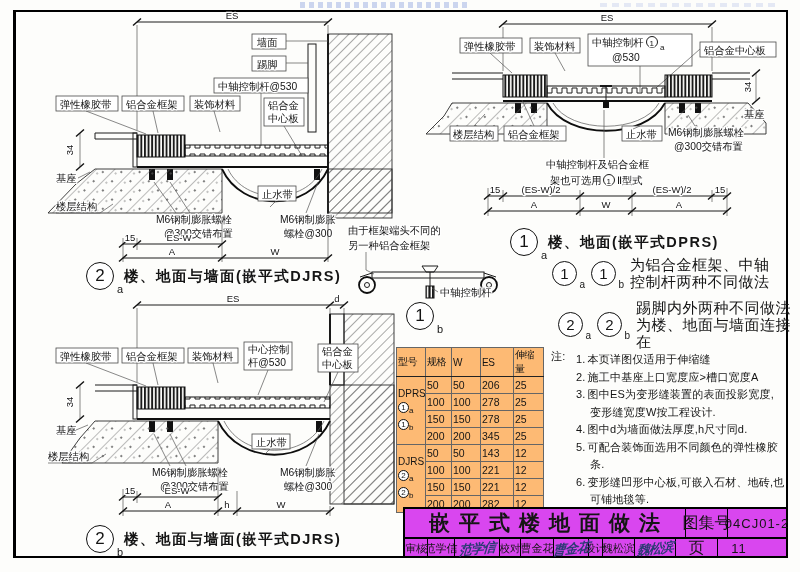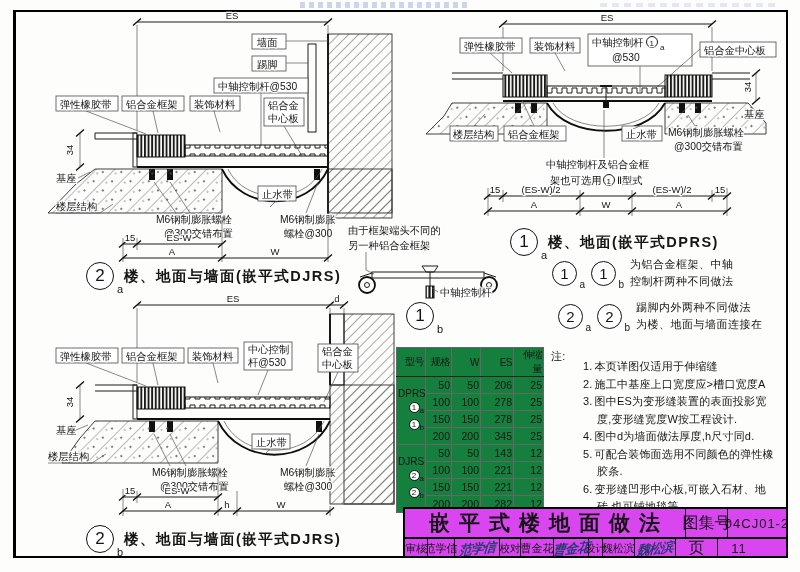--- a/index.html
+++ b/index.html
@@ -26,33 +26,33 @@
   .circwrap{position:relative;display:inline-block}
   .circ{display:inline-flex;align-items:center;justify-content:center;border:1.6px solid #111;
         border-radius:50%;background:#fff;box-sizing:border-box}
   .circ.big{width:28px;height:28px;font-size:17px}
   .circ.med{width:25px;height:25px;font-size:15px}
   .circ.tiny{width:11px;height:11px;font-size:8px;border-width:1px;vertical-align:middle}
   .csub{position:absolute;right:-9px;bottom:-5px;font-size:11px}
   .csub.medsub{right:-8px;bottom:-4px;font-size:10px}
   .ctext{font-size:14.5px;font-weight:600;letter-spacing:1.5px}
   .legend-row{position:absolute;display:flex;align-items:center;gap:14px}
-  .legend-text{font-size:11px;line-height:17px;letter-spacing:.5px}
+  .legend-text{font-size:15px;line-height:17px;letter-spacing:.5px}
   
-  table.spec{position:absolute;border-collapse:collapse;background:#15803d;text-align:right;
+  table.spec{position:absolute;border-collapse:collapse;background:#fdba74;text-align:left;
              font-size:10.5px;border:1.5px solid #222;table-layout:fixed}
   .spec th,.spec td{border:1px solid #666;height:16px;padding:0 1px;font-weight:normal;overflow:hidden}
   .spec th{font-size:10px;letter-spacing:-.5px;border-bottom:1.3px solid #222}
   .spec tr.grp td{border-top:1.5px solid #222}
   .spec td.model{font-size:10px;line-height:13px}
   .tsub{font-size:8px;vertical-align:sub}
   
   .notes{position:absolute;display:flex;font-size:11px;line-height:17.5px;letter-spacing:.2px}
   .notes-label{flex:0 0 22px}
-  .notes ol{margin:10px;padding:0;list-style:none}
+  .notes ol{margin:3px;padding:0;list-style:none}
   .notes li{padding-left:14px;text-indent:-14px}
   .nnum{padding-right:2px}
   
   .tblock{position:absolute;border:2px solid #000;box-sizing:border-box;background:#d946ef;
           display:flex;flex-direction:column}
   .trow{display:flex;flex:0 0 auto}
   .trow+.trow{border-top:2px solid #000}
   .tcell{border-left:1.4px solid #000;display:flex;align-items:center;justify-content:center;
          box-sizing:border-box;overflow:visible;white-space:nowrap}
   .tcell:first-child{border-left:none}

